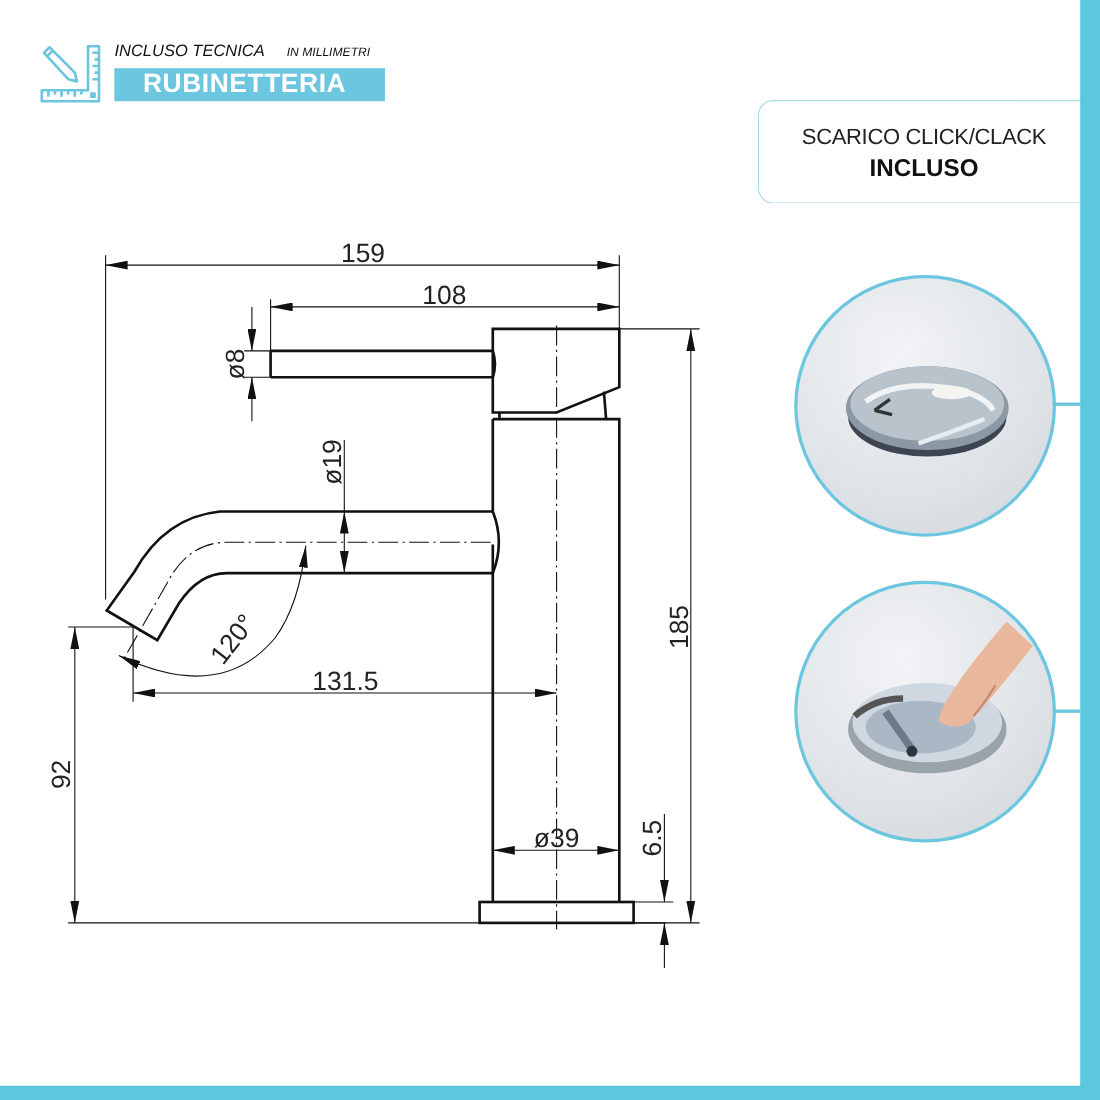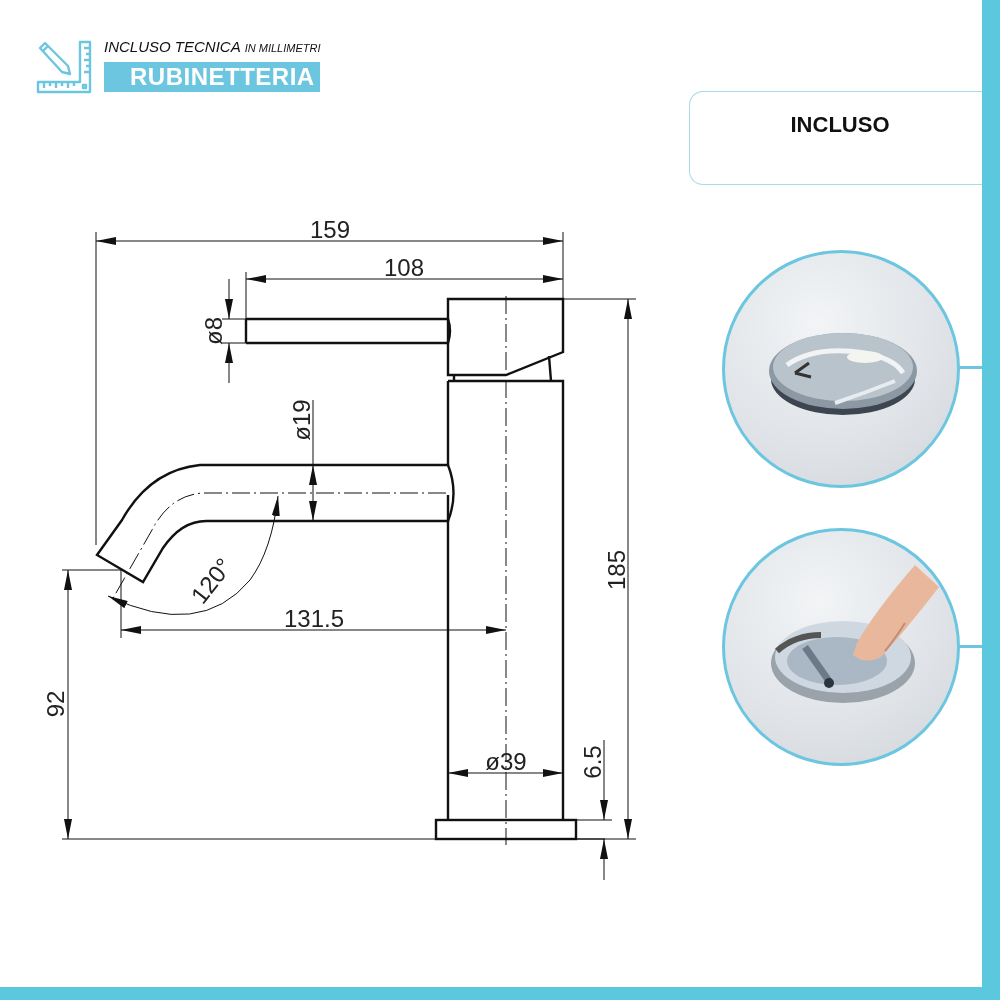--- a/index.html
+++ b/index.html
@@ -3,25 +3,25 @@
 <meta charset="utf-8">
 <style>
   html, body { margin:0; padding:0; }
   body { width:1000px; height:1000px; background:#ffffff; position:relative; overflow:hidden; font-family:"Liberation Sans", sans-serif; }
   .right-strip { position:absolute; left:982px; top:0; width:18px; height:1000px; background:#5bc8de; }
   .bottom-strip { position:absolute; left:0; top:987px; width:1000px; height:13px; background:#5bc8de; }
   .header { position:absolute; left:36px; top:38px; width:340px; height:60px; }
   .header-icon { position:absolute; left:0; top:0; width:56px; height:56px; }
   .subtitle { position:absolute; left:68px; top:0; white-space:nowrap; color:#111; font-style:italic; }
   .subtitle .main { font-size:15px; }
-  .subtitle .unit { font-size:11px; margin-left:4px;font-style:italic; }
-  .banner { position:absolute; left:68px; top:24px; width:216px; height:30px; background:#6cc6e0; color:#fff; font-weight:bold; font-size:24px; line-height:30px; text-indent:26px; letter-spacing:0.5px; }
+  .subtitle .unit { font-size:11px; margin-left:20px;font-style:italic; }
+  .banner { position:absolute; left:68px; top:24px; width:246px; height:30px; background:#6cc6e0; color:#fff; font-weight:bold; font-size:24px; line-height:30px; text-indent:26px; letter-spacing:0.5px; }
   .callout { position:absolute; left:689px; top:91px; width:300px; height:92px; border:1.5px solid #a6dbe8; border-right:none; border-radius:14px 0 0 14px; background:#fff; text-align:center; }
   .callout .l1 { font-size:20px; color:#222; margin-top:22px; letter-spacing:-0.3px; }
-  .callout .l2 { font-size:22px; color:#111; font-weight:bold; margin-top:20px; }
+  .callout .l2 { font-size:22px; color:#111; font-weight:bold; margin-top:3px; }
   .photo { position:absolute; width:232px; height:232px; border-radius:50%; border:3px solid #6cc6df; overflow:hidden; background:radial-gradient(circle at 40% 30%, #f2f4f6 0%, #dfe3e7 60%, #cfd4d9 100%); }
   .connector { position:absolute; height:3px; background:#6cc6df; }
   svg.drawing { position:absolute; left:0; top:0; }
   .dim-text { font-family:"Liberation Sans", sans-serif; font-size:24px; fill:#222; font-weight:300; }
 </style>
 </head>
 <body>
 
 <div class="header">
   <svg class="header-icon" viewBox="0 0 56 56" width="56" height="56">
@@ -36,20 +36,21 @@
       <path d="M7 13 L12 8"></path>
     </g>
   </svg>
   <div class="subtitle">
     <span class="main">INCLUSO TECNICA</span><span class="unit">IN MILLIMETRI</span>
   </div>
   <div class="banner">RUBINETTERIA</div>
 </div>
 
 <div class="callout">
+  <div class="l1">SCARICO CLICK/CLACK</div>
   <div class="l2">INCLUSO</div>
 </div>
 
 <div class="photo" style="left:722px; top:250px;">
   <svg width="232" height="232" viewBox="0 0 232 232">
     <ellipse cx="118" cy="126" rx="72" ry="36" fill="#3d4650"></ellipse>
     <ellipse cx="118" cy="118" rx="74" ry="38" fill="#8c98a4"></ellipse>
     <ellipse cx="118" cy="114" rx="70" ry="34" fill="#b9c3cc"></ellipse>
     <path d="M62 112 Q90 92 140 100 Q170 106 178 120" stroke="#ffffff" stroke-width="5" fill="none" opacity="0.8"></path>
     <path d="M110 150 Q140 140 170 128" stroke="#e6ecf0" stroke-width="4" fill="none"></path>

